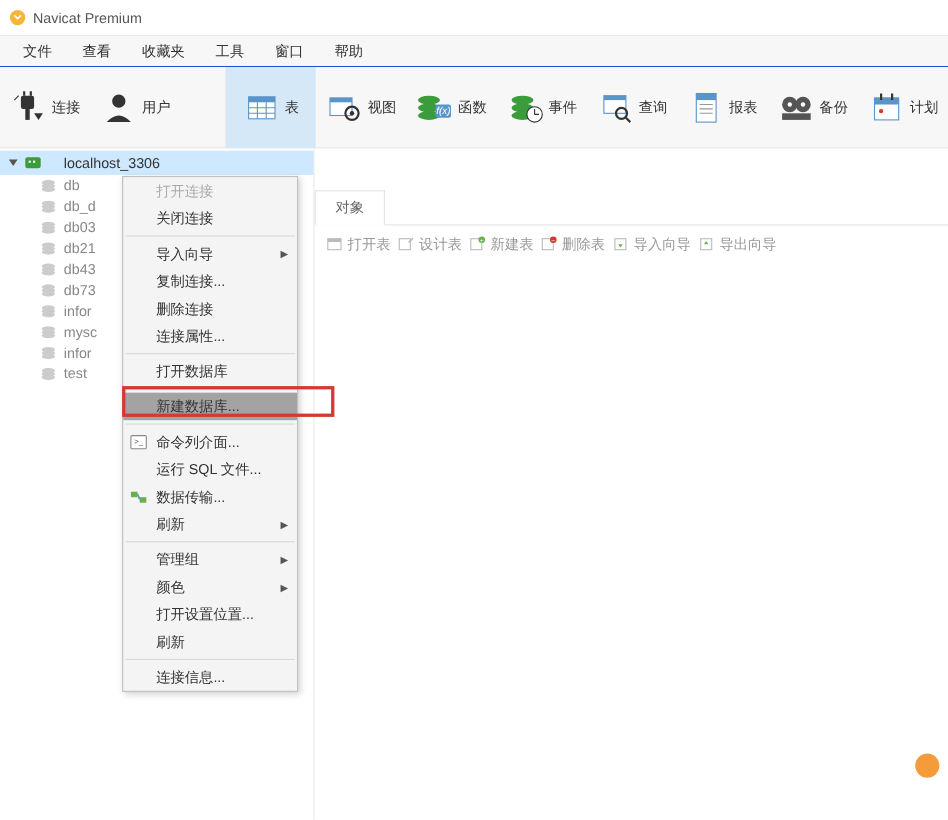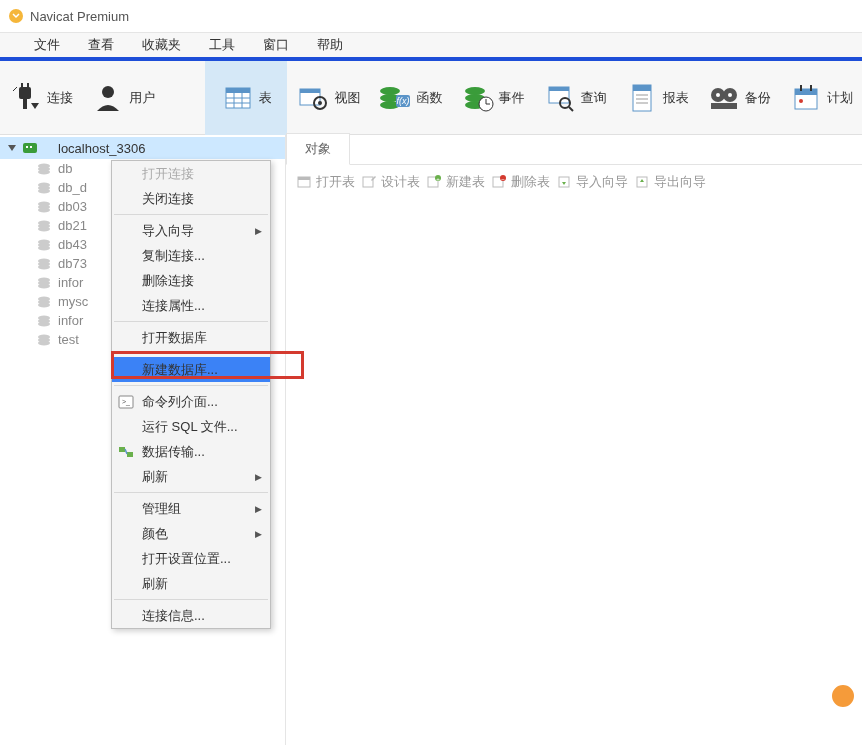--- a/index.html
+++ b/index.html
@@ -22,23 +22,23 @@
       border-bottom: 1px solid #e5e5e5;
     }
     .title-bar .app-icon {
       width: 16px; height: 16px; margin-right: 6px;
     }
     .title-bar .app-title { color: #555; font-size: 13px; }
     .menu-bar {
       height: 28px;
       display: flex;
       align-items: center;
-      padding: 0 20px;
+      padding: 0 7px;
       background: #f7f7f7;
-      border-bottom: 4px solid #1d4ed8;
+      border-bottom: 1px solid #1d4ed8;
       gap: 0;
     }
     .menu-bar .menu-item {
       padding: 4px 14px;
       cursor: default;
       color: #333;
     }
     .toolbar {
       height: 74px;
       display: flex;
@@ -98,20 +98,21 @@
     .main-pane {
       flex: 1;
       background: #fff;
       position: relative;
     }
     .tab-row {
       height: 30px;
       display: flex;
       align-items: flex-end;
       border-bottom: 1px solid #e3e3e3;
+      margin-top: 40px;
     }
     .tab {
       padding: 6px 18px;
       border: 1px solid #e3e3e3;
       border-bottom: 1px solid #fff;
       background: #fff;
       color: #666;
       font-size: 13px;
       position: relative;
       top: 1px;
@@ -153,21 +154,21 @@
       right: 8px;
       font-size: 9px;
       color: #555;
     }
     .context-menu .cm-sep {
       height: 1px;
       background: #d8d8d8;
       margin: 3px 2px;
     }
     .context-menu .cm-item.highlight {
-      background: #3b82f6;
+      background: #a3a3a3;
     }
     .cm-item .cm-icon {
       position: absolute;
       left: 6px;
       width: 16px; height: 16px;
     }
     .red-box {
       position: absolute;
       left: 111px;
       top: 351px;

